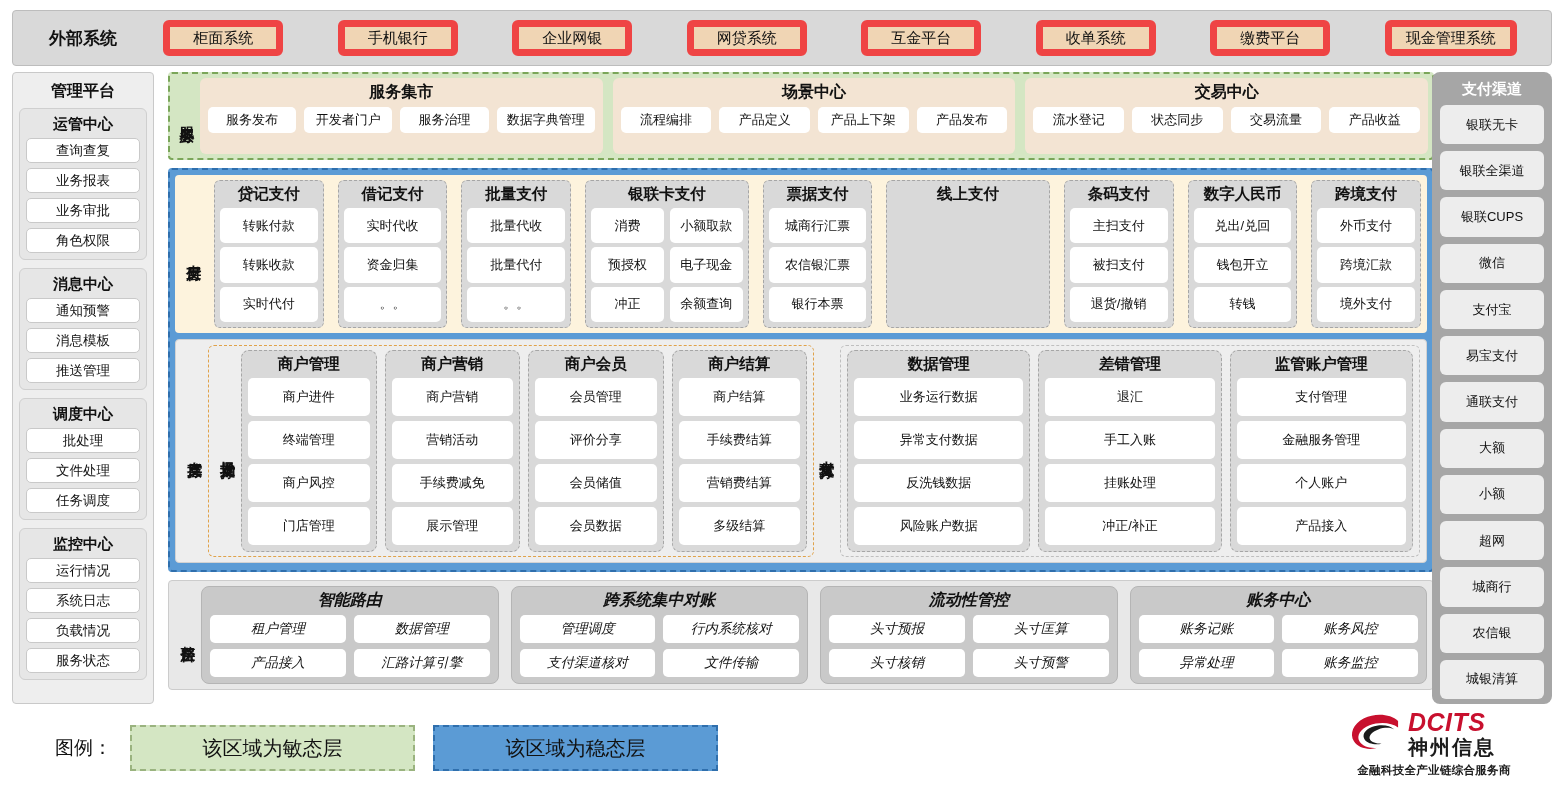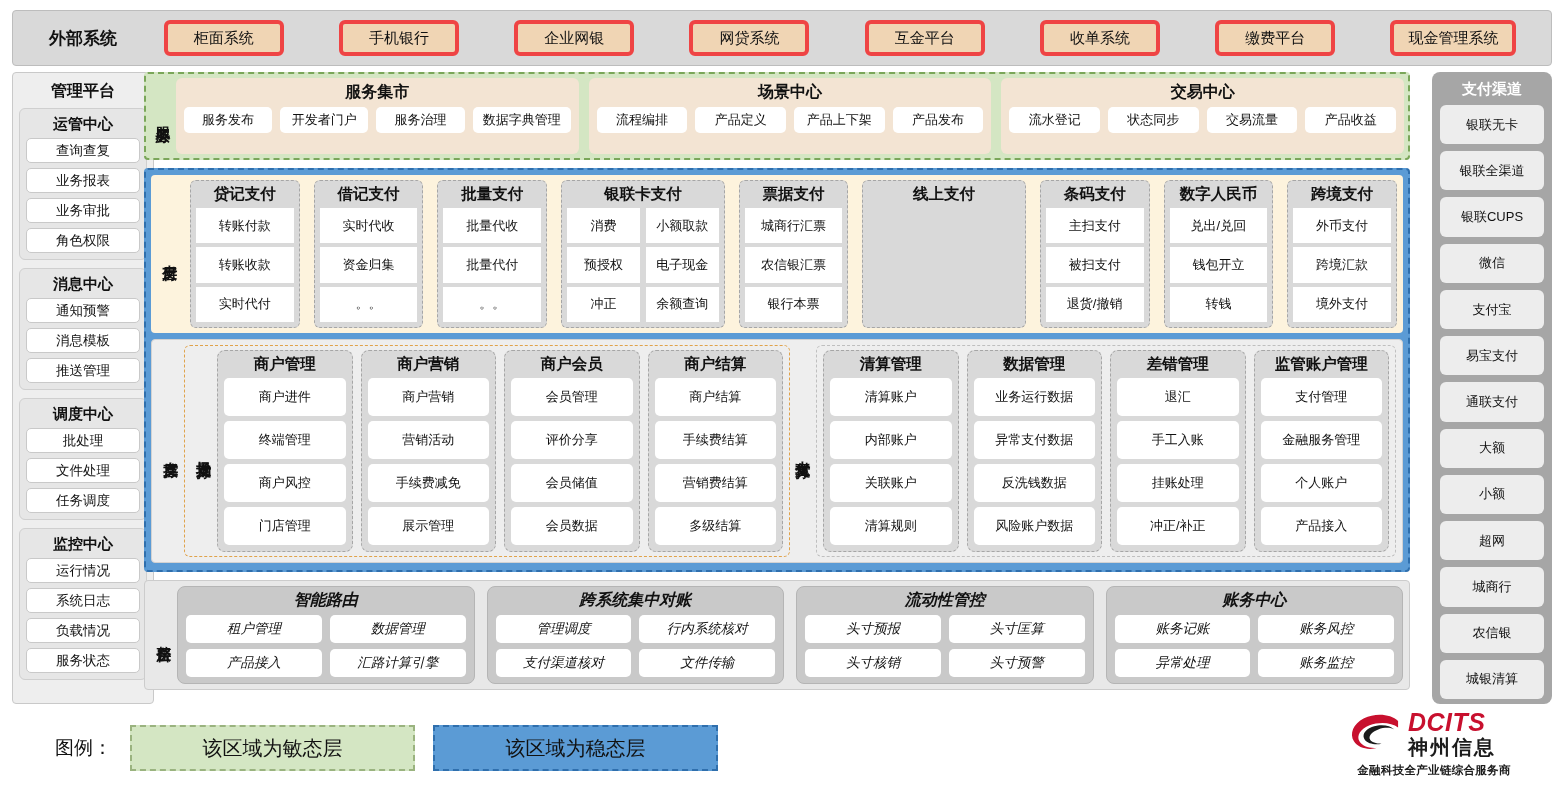--- a/index.html
+++ b/index.html
@@ -15,21 +15,21 @@
 
   
   .ext-bar {
     position:absolute; left:12px; top:10px; width:1540px; height:56px;
     background:#d9d9d9; border:1px solid #bdbdbd; border-radius:4px;
     display:flex; align-items:center; padding:5px 12px;
   }
   .ext-title { font-size:17px; font-weight:bold; width:116px; text-align:center; flex:none; }
   .ext-items { display:flex; flex:1; justify-content:space-around; align-items:center; gap:10px; }
   .ext-chip {
-    background:#f0d5b4; border:4px solid #ef4444; border-radius:6px;
+    background:#f0d5b4; border:7px solid #ef4444; border-radius:6px;
     height:36px; min-width:120px; padding:0 14px;
     display:flex; align-items:center; justify-content:center;
     font-size:15px; white-space:nowrap;
   }
 
   
   .mgmt {
     position:absolute; left:12px; top:72px; width:142px; height:632px;
     background:#eeeeee; border:1px solid #c9c9c9; border-radius:4px;
     padding:4px 6px;
@@ -42,21 +42,21 @@
   .mgmt-group-title { text-align:center; font-size:15px; font-weight:bold; padding:2px 0 4px; }
   .mgmt-btn {
     background:#ffffff; border:1px solid #c9c9c9; border-radius:5px;
     height:25px; margin-bottom:5px;
     display:flex; align-items:center; justify-content:center;
     font-size:13.5px; white-space:nowrap;
   }
   .mgmt-btn:last-child { margin-bottom:0; }
 
   
-  .center { position:absolute; left:144px; top:72px; width:1266px; height:632px; }
+  .center { position:absolute; left:168px; top:72px; width:1266px; height:632px; }
 
   
   .svc-layer {
     position:relative; height:88px; width:100%;
     background:#d4e6c3; border:2px dashed #7aa659; border-radius:4px;
     display:flex; align-items:stretch; padding:4px;
   }
   .vlabel {
     flex:none; width:26px; display:flex; align-items:center; justify-content:center;
     font-size:15px; font-weight:bold; line-height:1.02;
@@ -86,21 +86,21 @@
   }
   .pay-cols { display:flex; flex:1; gap:7px; }
   .pay-col {
     background:#d9d9d9; border:1.5px dashed #a6a6a6; border-radius:6px;
     padding:2px 5px 5px; display:flex; flex-direction:column;margin-left:7px;
   }
   .col-title { text-align:center; font-size:15.5px; font-weight:bold; padding:1px 0 3px; white-space:nowrap; }
   .cell-grid { display:flex; flex-direction:column; gap:4px; flex:1; }
   .cell-row { display:flex; gap:6px; flex:1; }
   .cell {
-    background:#ffffff; border-radius:0; flex:1;
+    background:#ffffff; border-radius:5px; flex:1;
     display:flex; align-items:center; justify-content:center;
     font-size:13px; white-space:nowrap; padding:0 4px; min-height:26px;
   }
 
   .support-layer {
     margin-top:6px; background:#eeeeee; border:1px solid #d2d2d2; border-radius:4px;
     height:224px; display:flex; align-items:stretch; padding:5px 6px;
   }
   .sup-half { flex:1; display:flex; align-items:stretch; }
   .sup-box {
@@ -425,29 +425,20 @@
                     <div class="sup-cell">多级结算</div>
                   </div>
                 </div>
               </div>
           </div>
         </div>
         <div class="sup-half">
           <div class="vlabel">支付支撑</div>
           <div class="sup-box paysup">
             <div class="sup-cols" id="paysup-cols">
-                <div class="sup-col">
-                  <div class="col-title">清算管理</div>
-                  <div class="sup-cells">
-                    <div class="sup-cell">清算账户</div>
-                    <div class="sup-cell">内部账户</div>
-                    <div class="sup-cell">关联账户</div>
-                    <div class="sup-cell">清算规则</div>
-                  </div>
-                </div>
                 <div class="sup-col">
                   <div class="col-title">数据管理</div>
                   <div class="sup-cells">
                     <div class="sup-cell">业务运行数据</div>
                     <div class="sup-cell">异常支付数据</div>
                     <div class="sup-cell">反洗钱数据</div>
                     <div class="sup-cell">风险账户数据</div>
                   </div>
                 </div>
                 <div class="sup-col">

